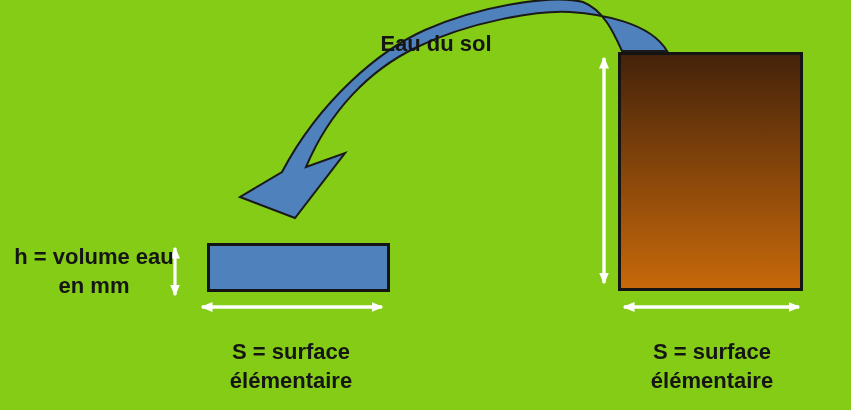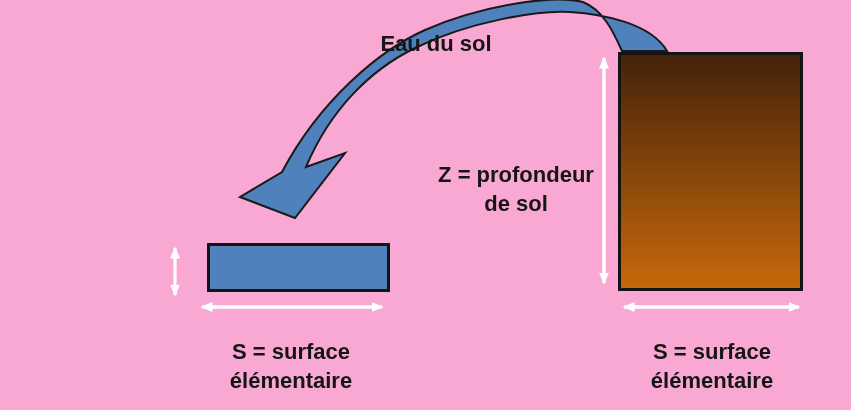--- a/index.html
+++ b/index.html
@@ -1,20 +1,20 @@
 <!DOCTYPE html>
 <html><head>
 <meta charset="utf-8">
 <style>
   html,body { margin:0; padding:0; }
   body { background:#7F7F7F; font-family:"Liberation Sans", sans-serif; }
   .stage {
     position:relative;
     width:851px; height:410px;
-    background:#f9a8d4;
+    background:#84cc16;
     overflow:hidden;
   }
   .arrows-svg {
     position:absolute; left:0; top:0; width:851px; height:410px; display:block;
   }
   .lbl {
     position:absolute;
     transform:translateX(-50%);
     font-weight:bold;
     font-size:22px;
@@ -69,25 +69,25 @@
     <line x1="175" y1="248" x2="175" y2="295" stroke-width="3.2" marker-start="url(#whiteHead)" marker-end="url(#whiteHead)" stroke="#FFFFFF"></line>
 
     <line x1="202" y1="307" x2="382" y2="307" stroke-width="3.4" marker-start="url(#whiteHead)" marker-end="url(#whiteHead)" stroke="#FFFFFF"></line>
 
     <line x1="624" y1="307" x2="799" y2="307" stroke-width="3.4" marker-start="url(#whiteHead)" marker-end="url(#whiteHead)" stroke="#FFFFFF"></line>
   </svg>
 
   <div class="lbl lbl-eau">Eau du sol</div>
 
 
-  <div class="lbl lbl-z">
-    <span class="ln">Z = profondeur</span>
-    <span class="ln">de sol</span>
+
+  <div class="lbl lbl-h">
+    <span class="ln">h = volume eau</span>
+    <span class="ln">en mm</span>
   </div>
-
 
   <div class="lbl lbl-s-left">
     <span class="ln">S = surface</span>
     <span class="ln">élémentaire</span>
   </div>
 
   <div class="lbl lbl-s-right">
     <span class="ln">S = surface</span>
     <span class="ln">élémentaire</span>
   </div>

